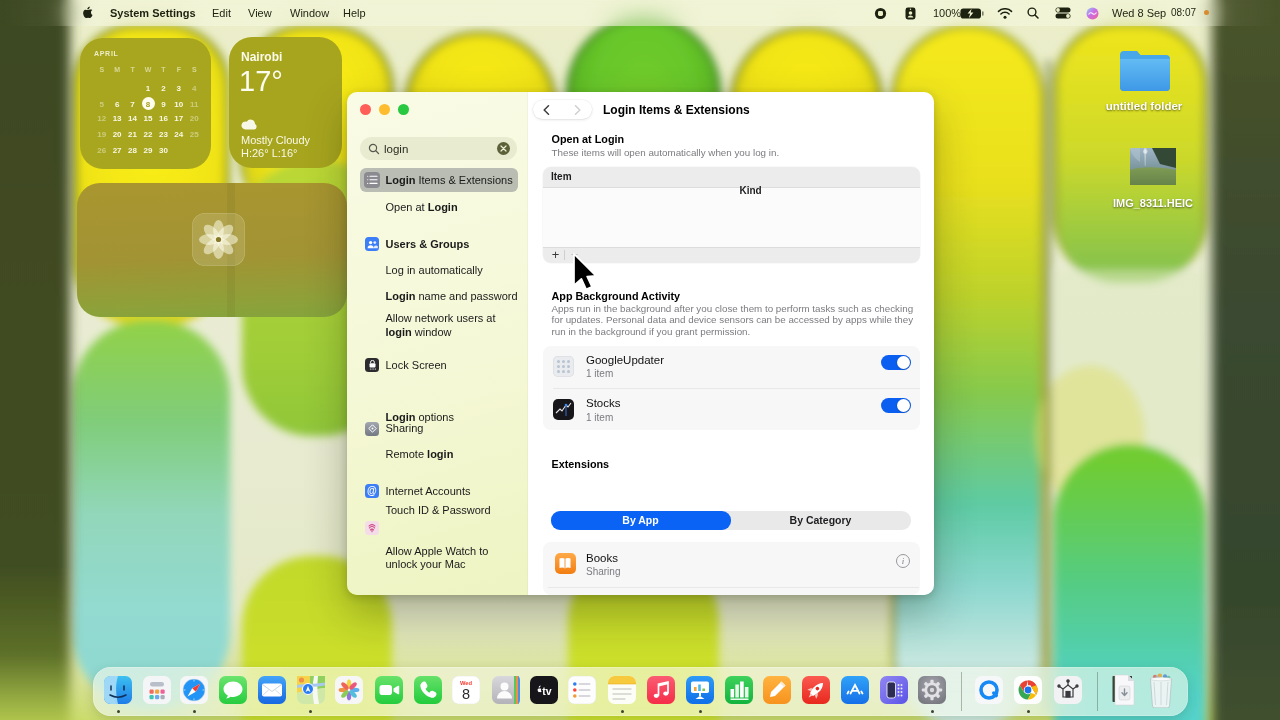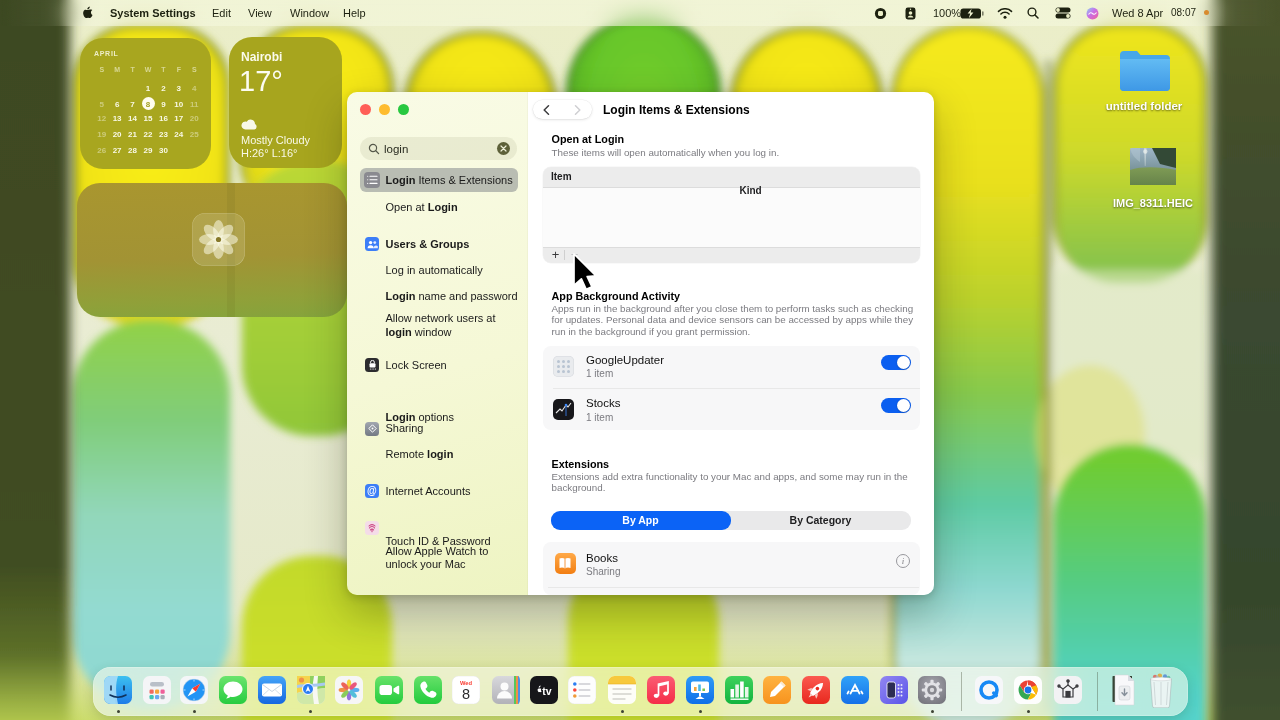--- a/index.html
+++ b/index.html
@@ -368,21 +368,21 @@
   <div class="sbicon" style="top:429px;background:#f4dce8;">
     <svg class="abs" style="left:2px;top:2px;" width="10" height="10" viewBox="0 0 10 10">
       <g stroke="#cb4583" stroke-width="1.05" fill="none" stroke-linecap="round">
         <path d="M2 3 a4 4 0 0 1 6 0"></path>
         <path d="M2.4 5 a3 3 0 0 1 5.2 0"></path>
         <path d="M3.4 7 a1.8 1.8 0 0 1 3.2 0"></path>
         <path d="M5 6.2 v2.6"></path>
       </g>
     </svg>
   </div>
-  <div class="sbtxt" style="top:443px;">Touch ID &amp; Password</div>
+  <div class="sbtxt" style="top:412px;">Touch ID &amp; Password</div>
   <div class="sbtxt" style="top:452.5px;">Allow Apple Watch to<br>unlock your Mac</div>
  </div>
  <div id="main">
 
   <div class="abs" style="left:5px;top:8px;width:59px;height:19px;border-radius:9.5px;background:#fff;box-shadow:0 0 0 0.5px rgba(0,0,0,0.06),0 1px 3px rgba(0,0,0,0.10);">
     <svg class="abs" style="left:10px;top:4.5px;" width="7" height="10" viewBox="0 0 7 10">
       <path d="M5.5 0.8 L1.2 5 L5.5 9.2" fill="none" stroke="#3e3e40" stroke-width="1.5" stroke-linecap="round" stroke-linejoin="round"></path>
     </svg>
     <svg class="abs" style="left:41px;top:4.5px;" width="7" height="10" viewBox="0 0 7 10">
       <path d="M1.5 0.8 L5.8 5 L1.5 9.2" fill="none" stroke="#cfcfd2" stroke-width="1.5" stroke-linecap="round" stroke-linejoin="round"></path>
@@ -434,21 +434,20 @@
       </svg>
     </div>
     <div class="rowtitle" style="top:51px;">Stocks</div>
     <div class="rowsub" style="top:65.5px;">1 item</div>
     <div class="toggle" style="top:52px;">
             <div class="knob"></div>
           </div>
   </div>
 
   <div class="h2" style="top:365.5px;">Extensions</div>
-  <div class="p" style="top:378.5px;white-space:nowrap;">Extensions add extra functionality to your Mac and apps, and some may run in the<br>background.</div>
   <div class="abs" style="left:22.5px;top:419.3px;width:360px;height:18.5px;border-radius:9px;background:#e9e9ea;">
     <div class="abs" style="left:0;top:0;width:180px;height:18.5px;border-radius:9px;background:#0b63f6;"></div>
     <div class="abs" style="left:0;top:2.8px;width:180px;text-align:center;font-size:10.5px;font-weight:bold;color:#fff;">By App</div>
     <div class="abs" style="left:180px;top:2.8px;width:180px;text-align:center;font-size:10.5px;font-weight:bold;color:#1d1d1f;">By Category</div>
   </div>
   <div class="card" style="top:450px;height:53px;">
     <div class="abs" style="left:12px;top:11px;width:21px;height:21px;border-radius:5px;background:linear-gradient(#ffa948,#f27e12);">
       <svg class="abs" style="left:3.5px;top:4px;" width="14" height="13" viewBox="0 0 14 13">
         <path d="M7 2 C5.5 0.8 3 0.8 1.5 1.6 V11 C3 10.2 5.5 10.2 7 11.4 C8.5 10.2 11 10.2 12.5 11 V1.6 C11 0.8 8.5 0.8 7 2 Z" fill="#fff"></path>
         <line x1="7" y1="2" x2="7" y2="11.4" stroke="#f27e12" stroke-width="0.8"></line>
@@ -512,21 +511,21 @@
     <defs>
           <linearGradient id="siri" x1="0" y1="0" x2="1" y2="1">
       <stop offset="0" stop-color="#8ad4f2"></stop>
             <stop offset="0.45" stop-color="#c86ee8"></stop>
             <stop offset="1" stop-color="#f0609a"></stop>
           </linearGradient>
         </defs>
     <circle cx="6.5" cy="6.5" r="6" fill="url(#siri)"></circle>
     <path d="M2.5 7.5 q2-3 4-1 t4-1" fill="none" stroke="#fff" stroke-width="1.1" opacity="0.9"></path>
   </svg>
-  <div class="mi" style="left:1112px;font-size:11px;">Wed 8 Apr</div>
+  <div class="mi" style="left:1112px;font-size:11px;">Wed 8 Sep</div>
   <div class="mi" style="left:1171px;font-size:10px;">08:07</div>
   <div class="abs" style="left:1204px;top:10px;width:5px;height:5px;border-radius:3px;background:#d88b2e;"></div>
 </div>
 
 <div id="dock"></div>
 
 <svg class="di" style="left:104px;">
       <defs>
         <linearGradient id="fin" x1="0" y1="0" x2="0" y2="1">
           <stop offset="0" stop-color="#3cc0f0"></stop>

